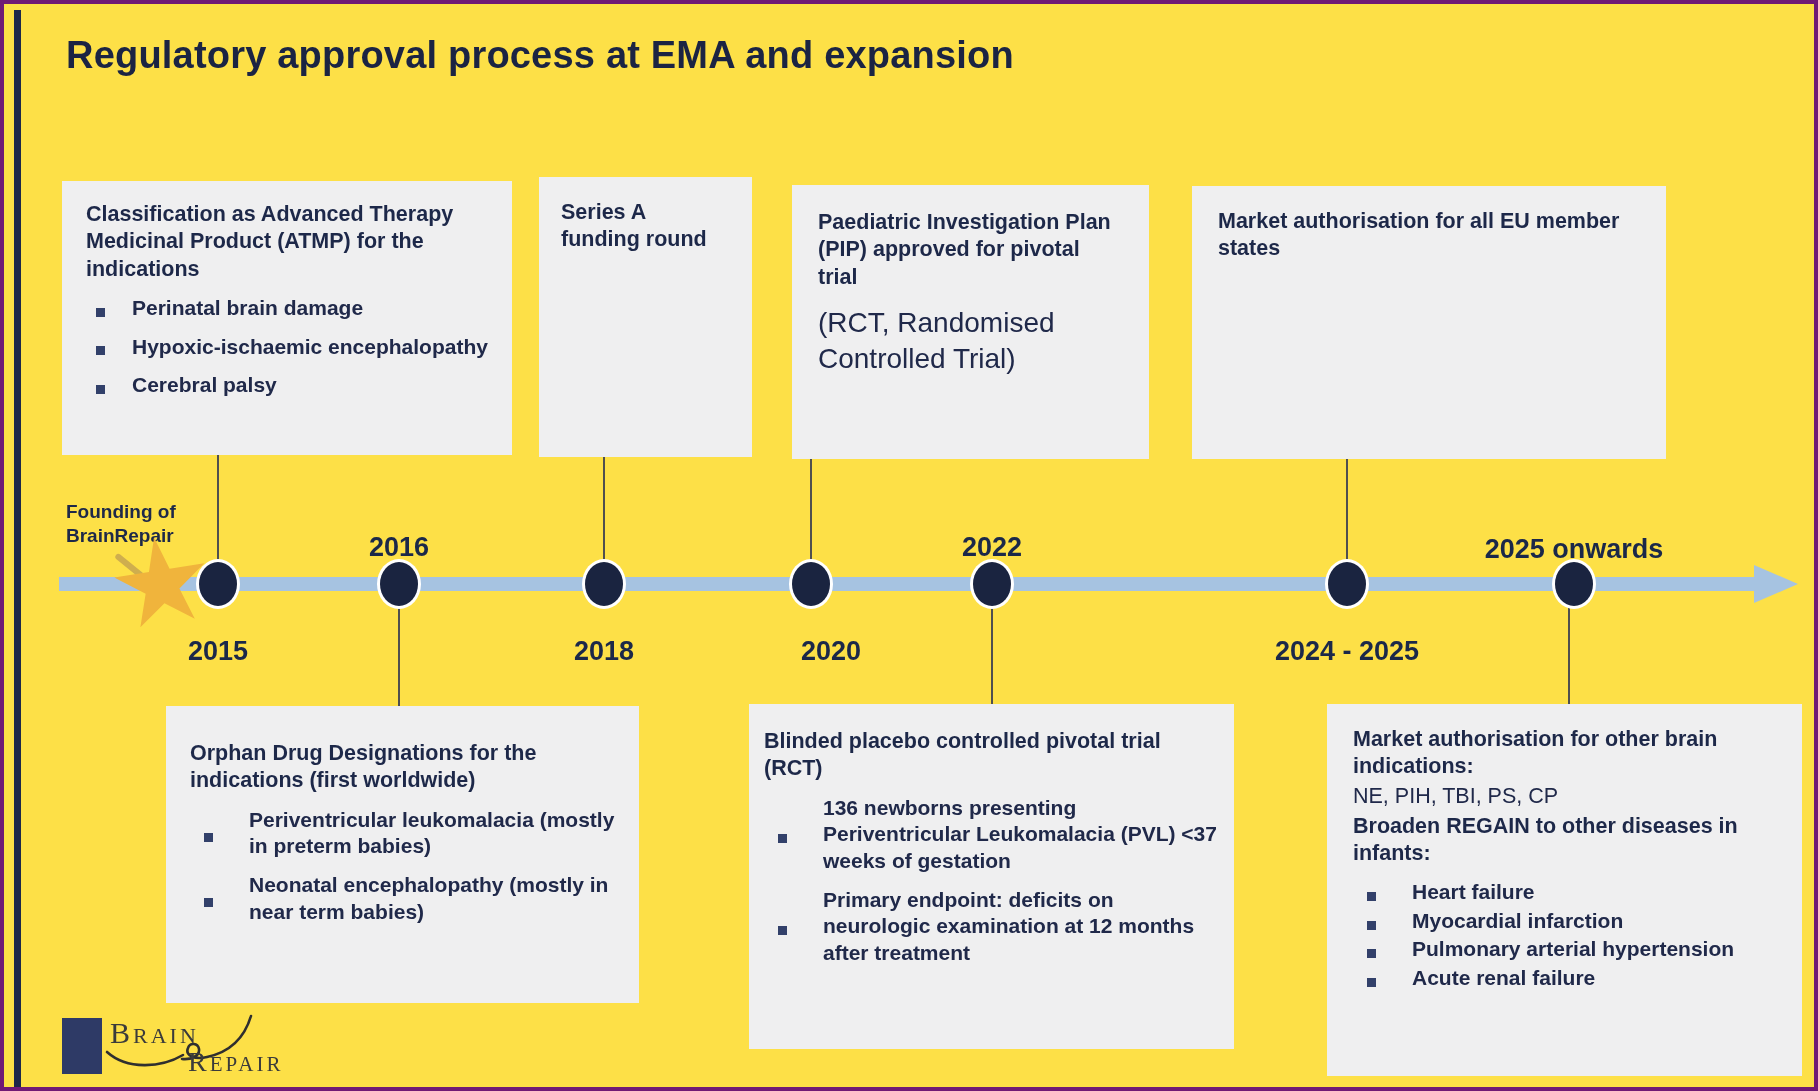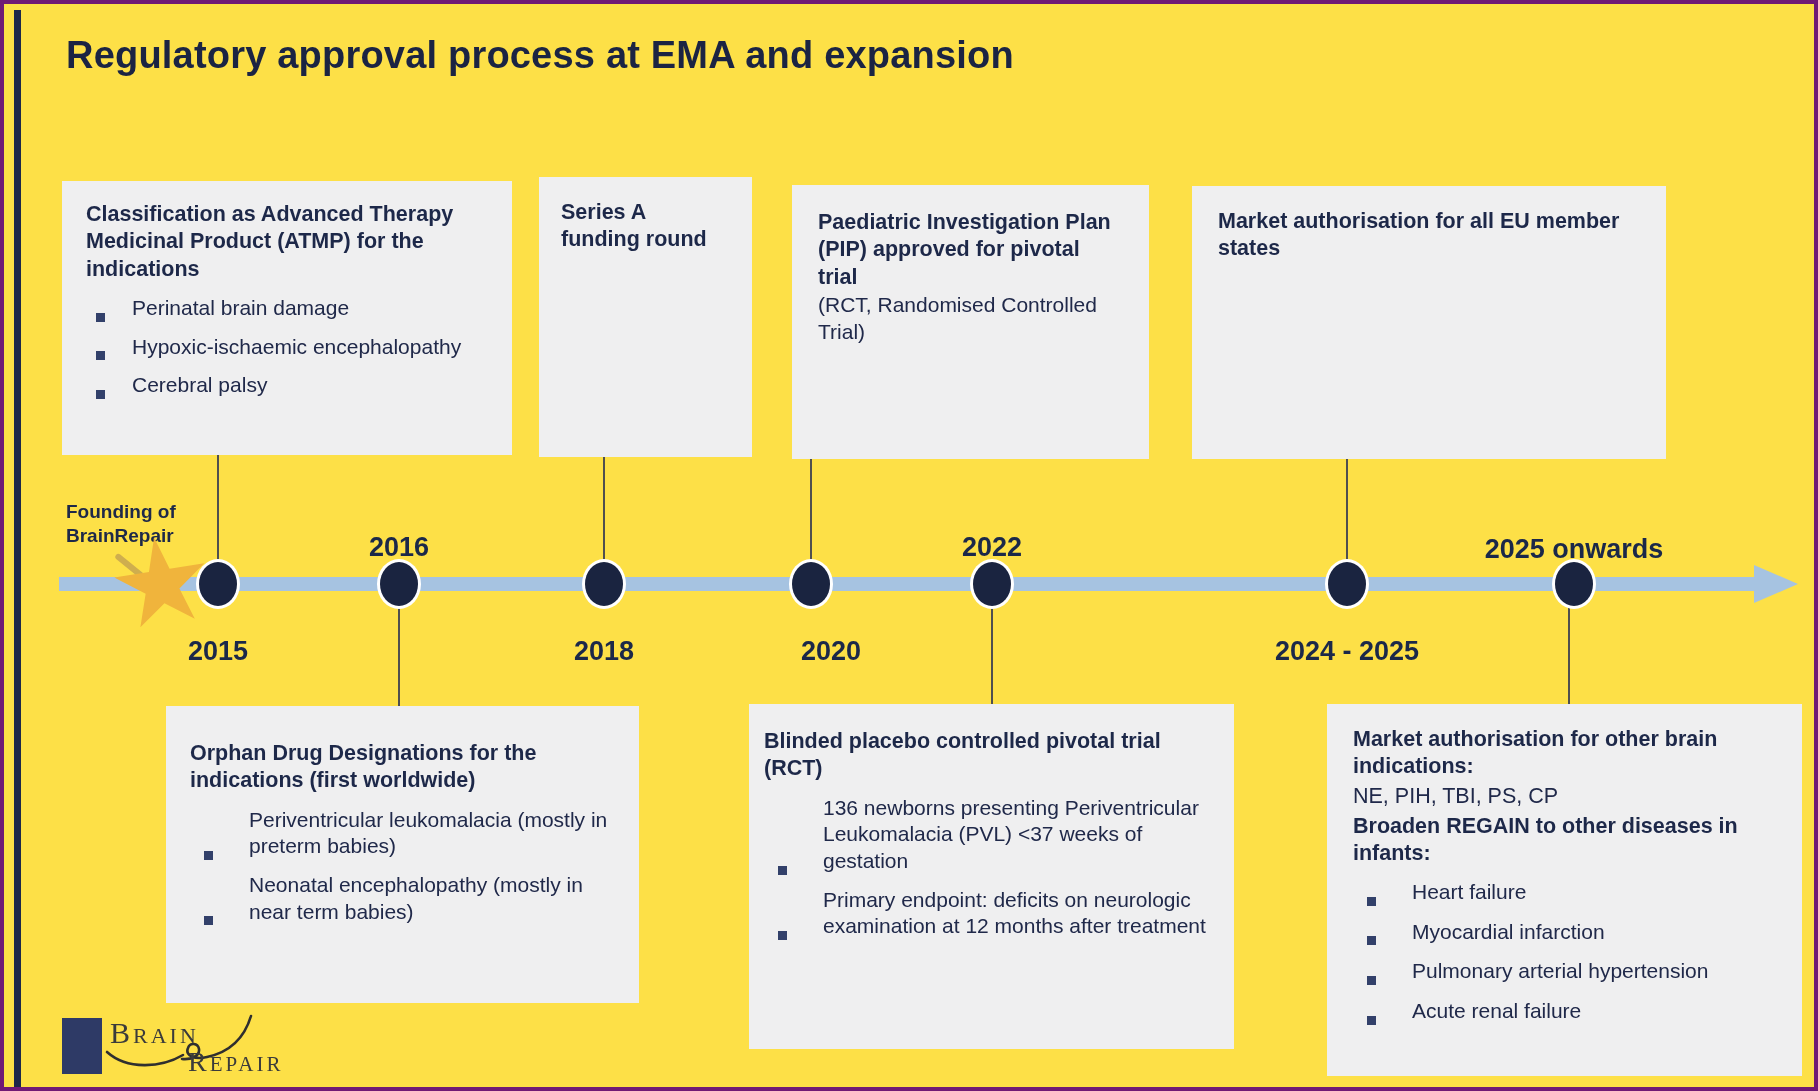--- a/index.html
+++ b/index.html
@@ -10,24 +10,24 @@
   }
   .accent-bar{position:absolute;left:10px;top:6px;width:7px;height:1078px;background:#1d2849;}
   .title{
     position:absolute;left:62px;top:30px;margin:0;width:1200px;
     font-size:38px;font-weight:bold;color:#1b2443;letter-spacing:0.2px;
   }
   .box{
     position:absolute;background:#efeff0;box-sizing:border-box;
   }
   .box-title{font-weight:bold;font-size:21.5px;line-height:1.27;color:#1d2849;}
-  .box-body{font-size:21px;line-height:1.3;color:#20294a;}
+  .box-body{font-size:28px;line-height:1.3;color:#20294a;margin-top:14px;}
   .box-body.tight{margin-top:2px;font-size:21.5px;}
   .bullets{margin-top:12px;display:flex;flex-direction:column;gap:12px;}
-  .bullet{display:flex;align-items:flex-end;}
+  .bullet{display:flex;align-items:center;font-weight:bold;}
   .bullet .sq{
     flex:0 0 auto;width:9px;height:9px;background:#32406a;margin-top:8px;
   }
   .bullet .txt{font-size:21px;line-height:1.27;color:#20294a;}
   .indent-sm .sq{margin-left:10px;margin-right:27px;}
   .indent-lg .sq{margin-left:14px;margin-right:36px;}
   .connector{position:absolute;width:2px;background:#4f4f4f;}
   .tl-bar{position:absolute;left:55px;top:573px;width:1697px;height:14px;background:#a6c3e1;}
   .tl-arrowhead{
     position:absolute;left:1750px;top:561px;width:0;height:0;
@@ -161,21 +161,21 @@
         <span class="sq"></span>
         <span class="txt">Primary endpoint: deficits on neurologic examination at 12 months after treatment</span>
       </div>
     </div>
   </div>
 
   <div class="box" style="left:1323px;top:700px;width:475px;height:372px;padding:22px 26px;">
     <div class="box-title">Market authorisation for other brain indications:</div>
     <div class="box-body tight">NE, PIH, TBI, PS, CP</div>
     <div class="box-title" style="margin-top:2px;">Broaden REGAIN to other diseases in infants:</div>
-    <div class="bullets indent-lg" style="gap:13px;">
+    <div class="bullets indent-lg" style="gap:2px;">
       <div class="bullet">
         <span class="sq"></span>
         <span class="txt">Heart failure</span>
       </div>
       <div class="bullet">
         <span class="sq"></span>
         <span class="txt">Myocardial infarction</span>
       </div>
       <div class="bullet">
         <span class="sq"></span>

